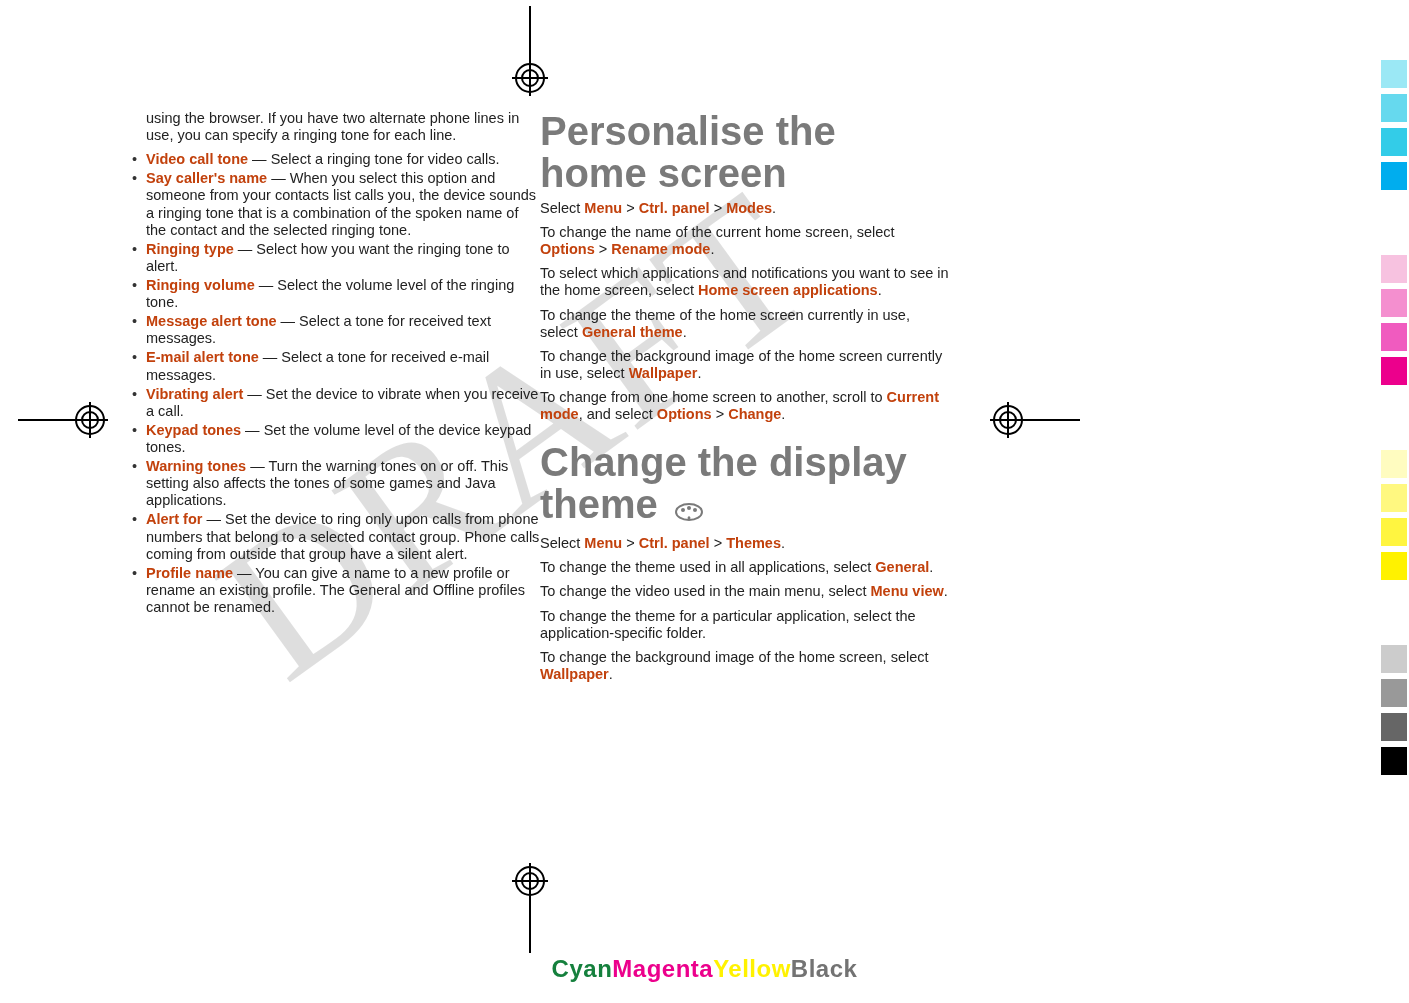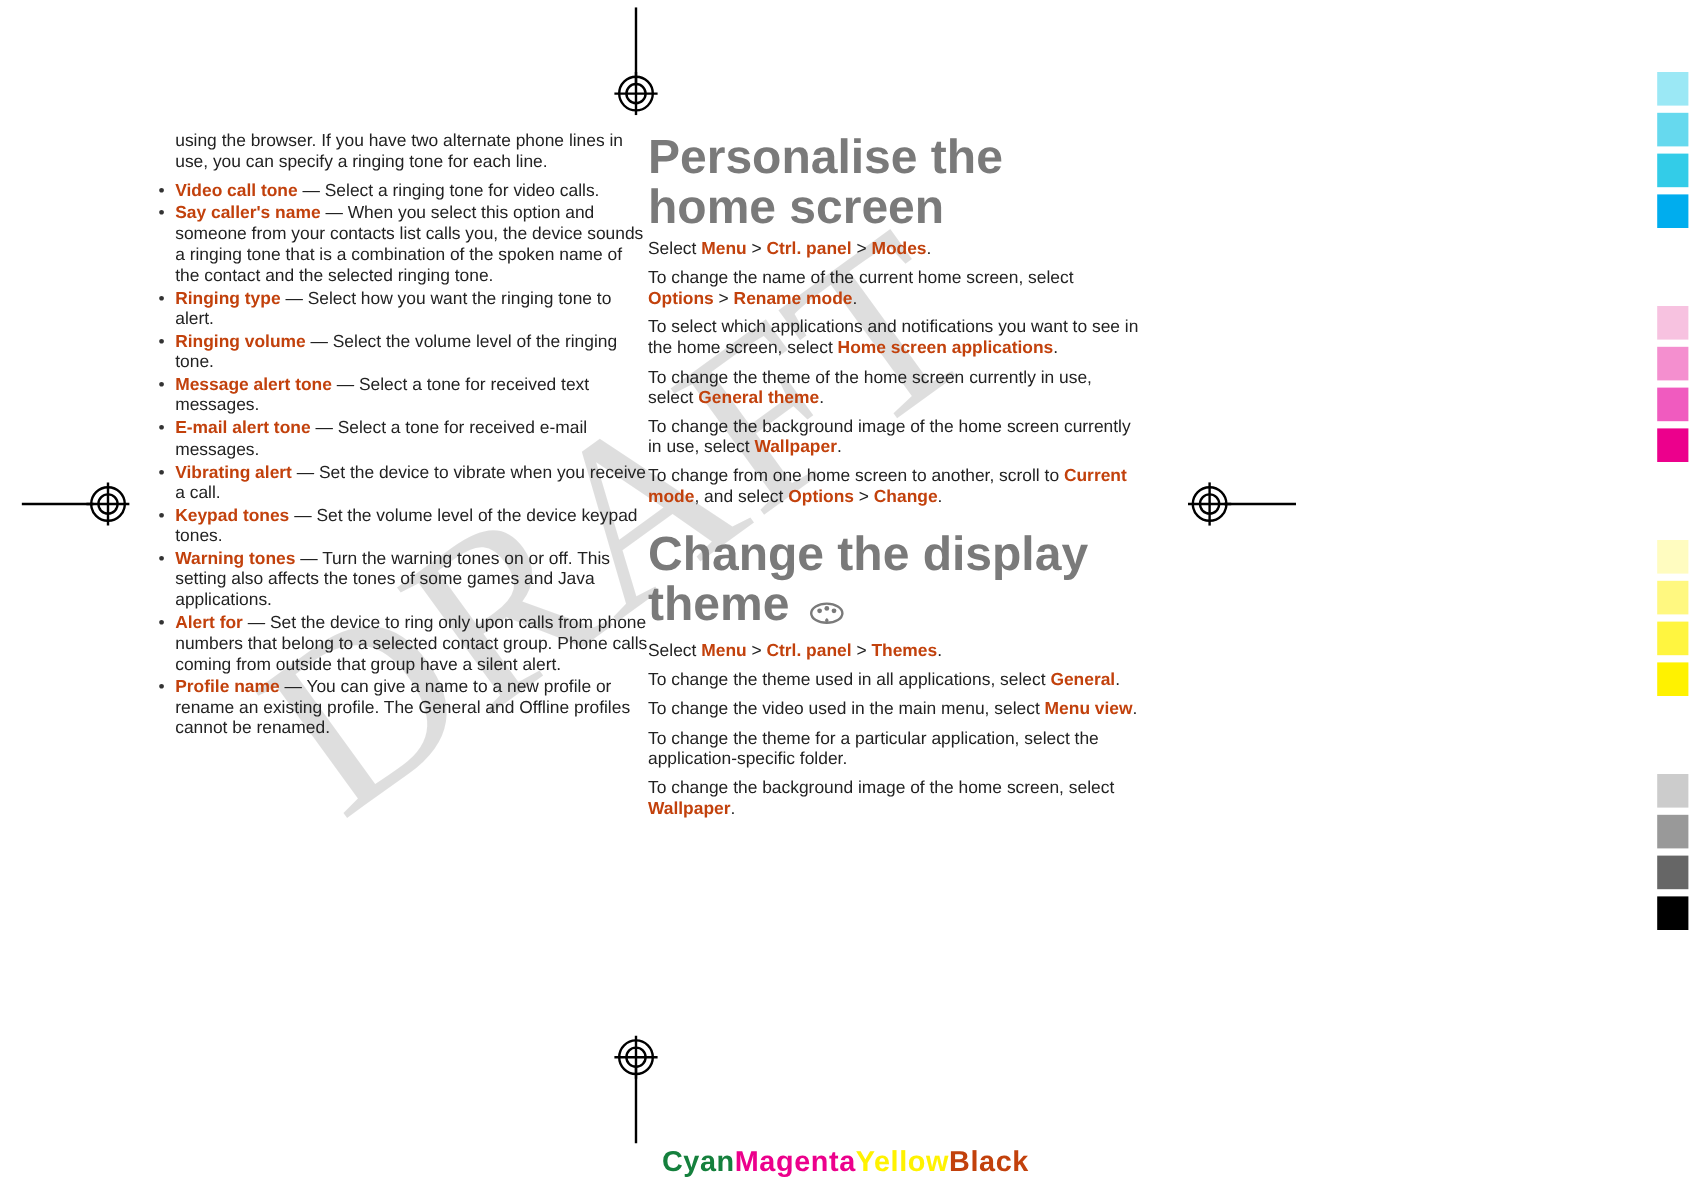--- a/index.html
+++ b/index.html
@@ -76,21 +76,21 @@
     left: 50%; transform: translateX(-50%);
     bottom: 20px;
     font-size: 24px;
     font-weight: 700;
     font-family: "Arial Black", Arial, sans-serif;
     letter-spacing: 0.5px;
   }
   .cmyk .c { color: #15803d; }
   .cmyk .m { color: #ec008c; }
   .cmyk .y { color: #fff200; }
-  .cmyk .k { color: #c2410c; }
+  .cmyk .k { color: #737373; }
 
   
   .colorbar {
     position: absolute;
     right: 0; top: 60px; bottom: 60px;
     width: 28px;
     display: flex; flex-direction: column;
     gap: 4px;
   }
   .colorbar .sw { width: 26px; height: 28px; margin-bottom: 2px; }

